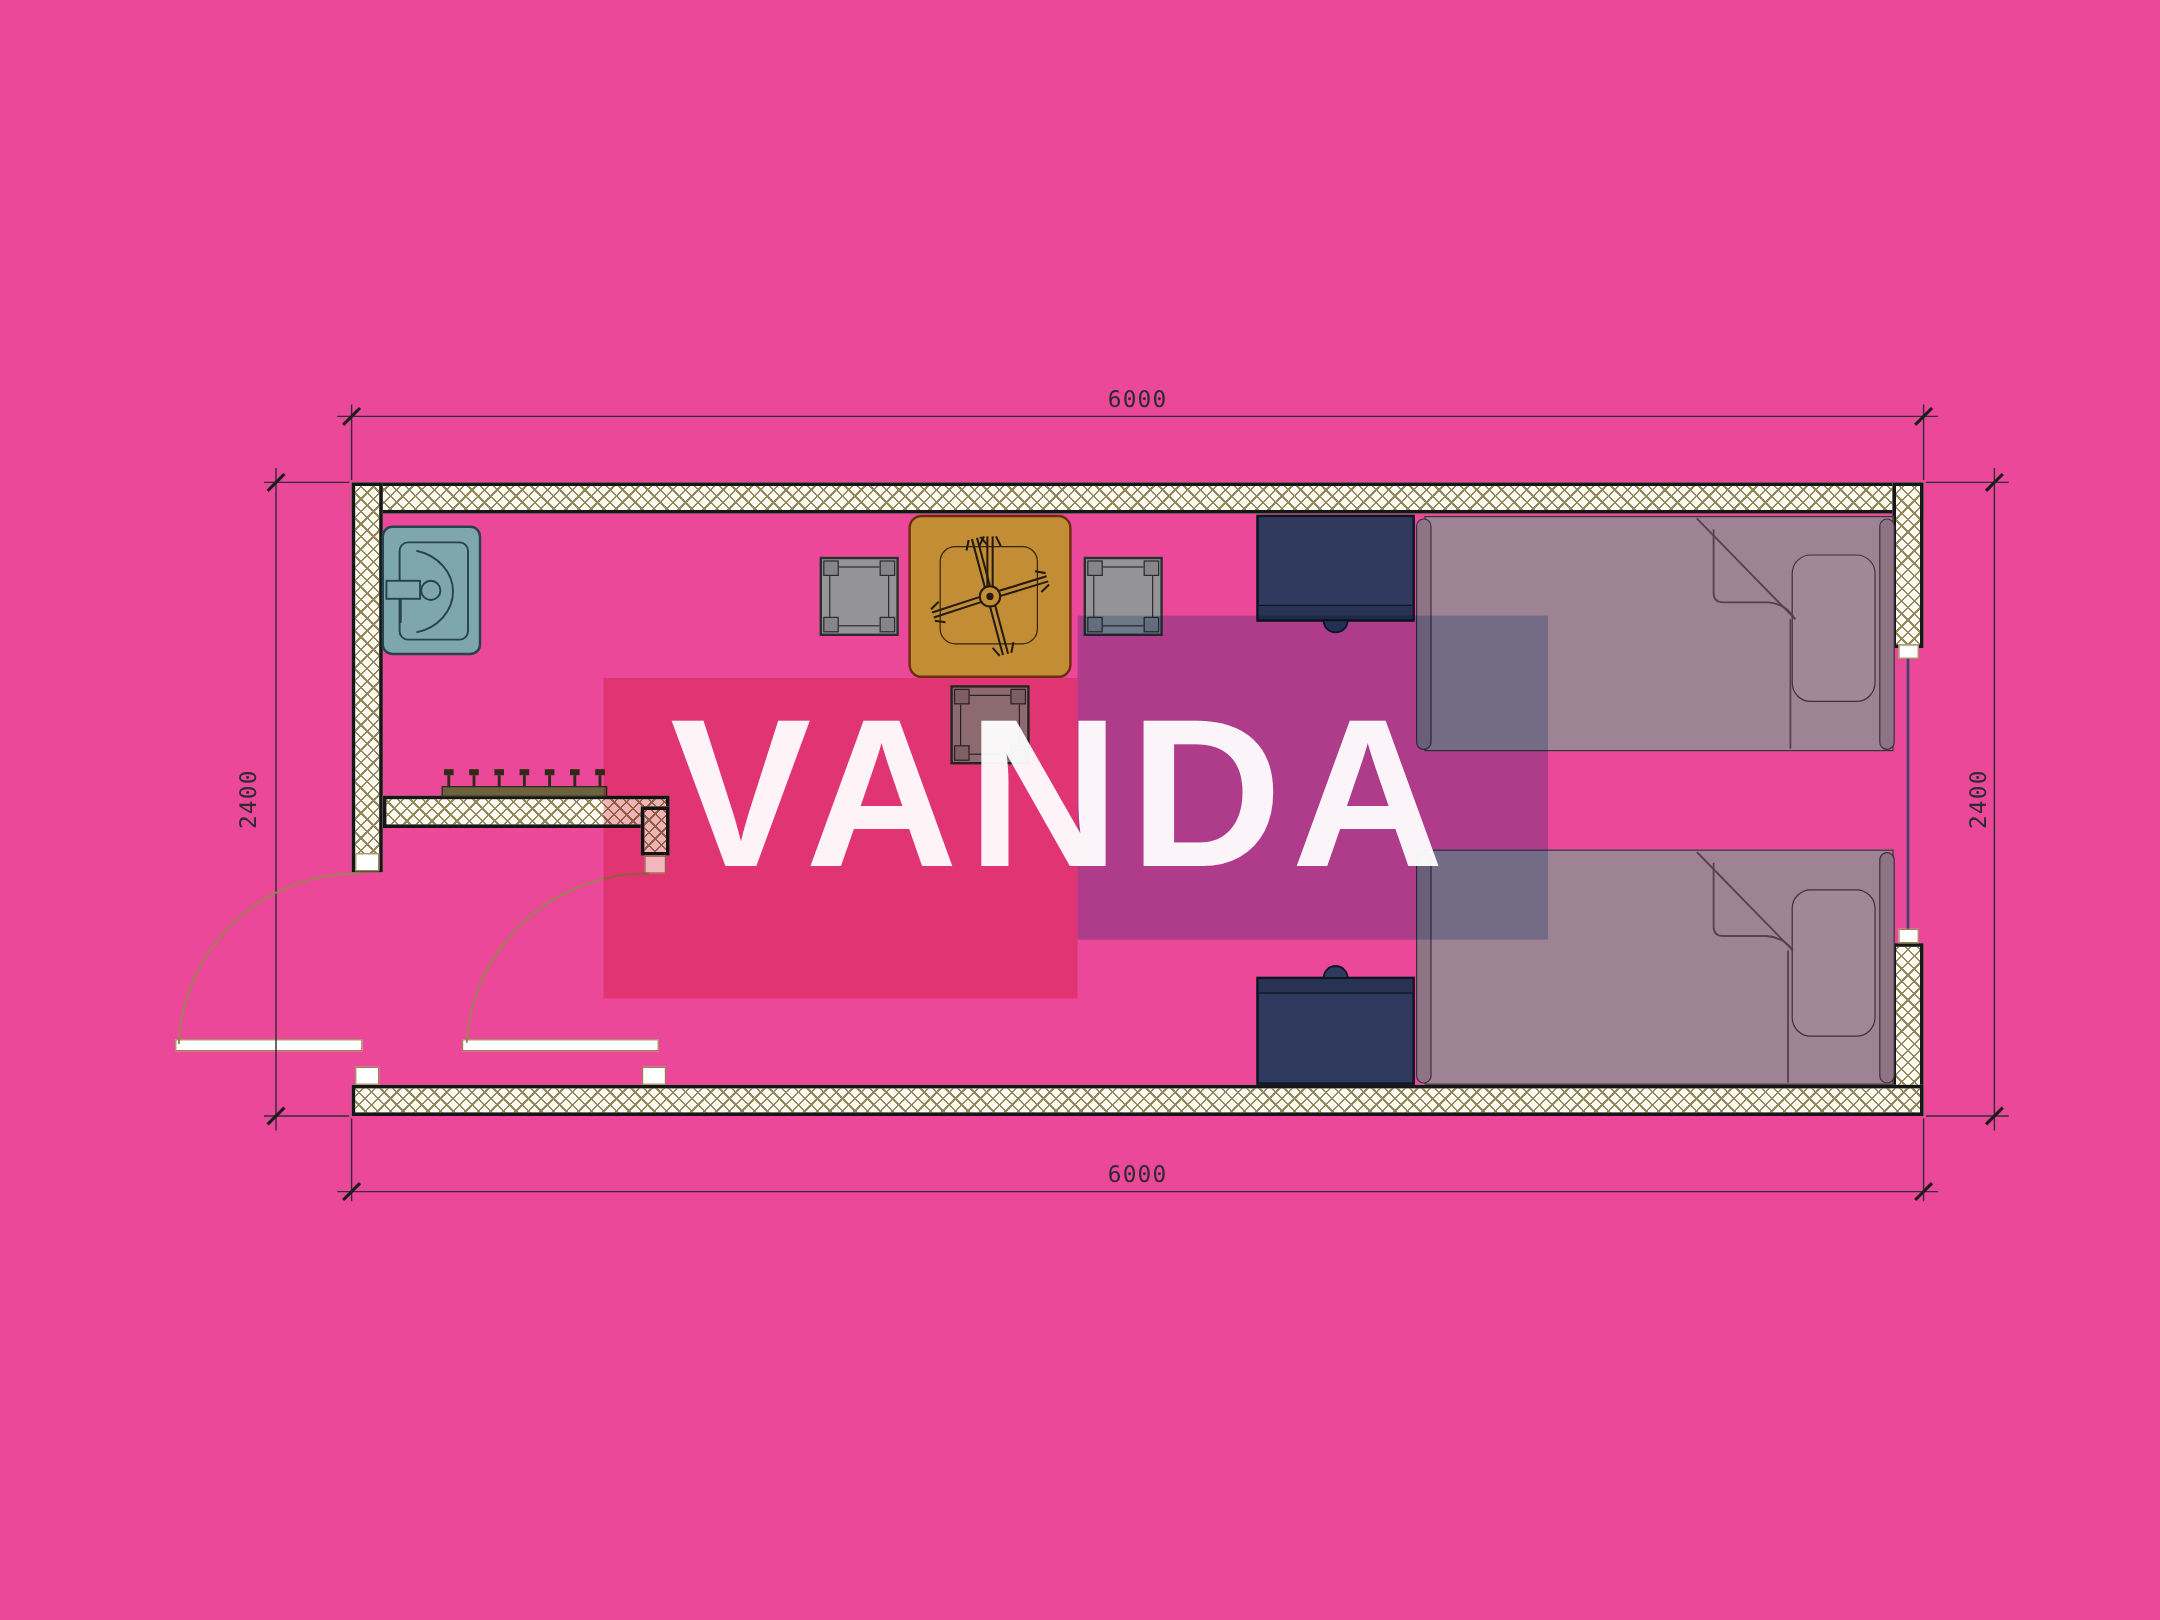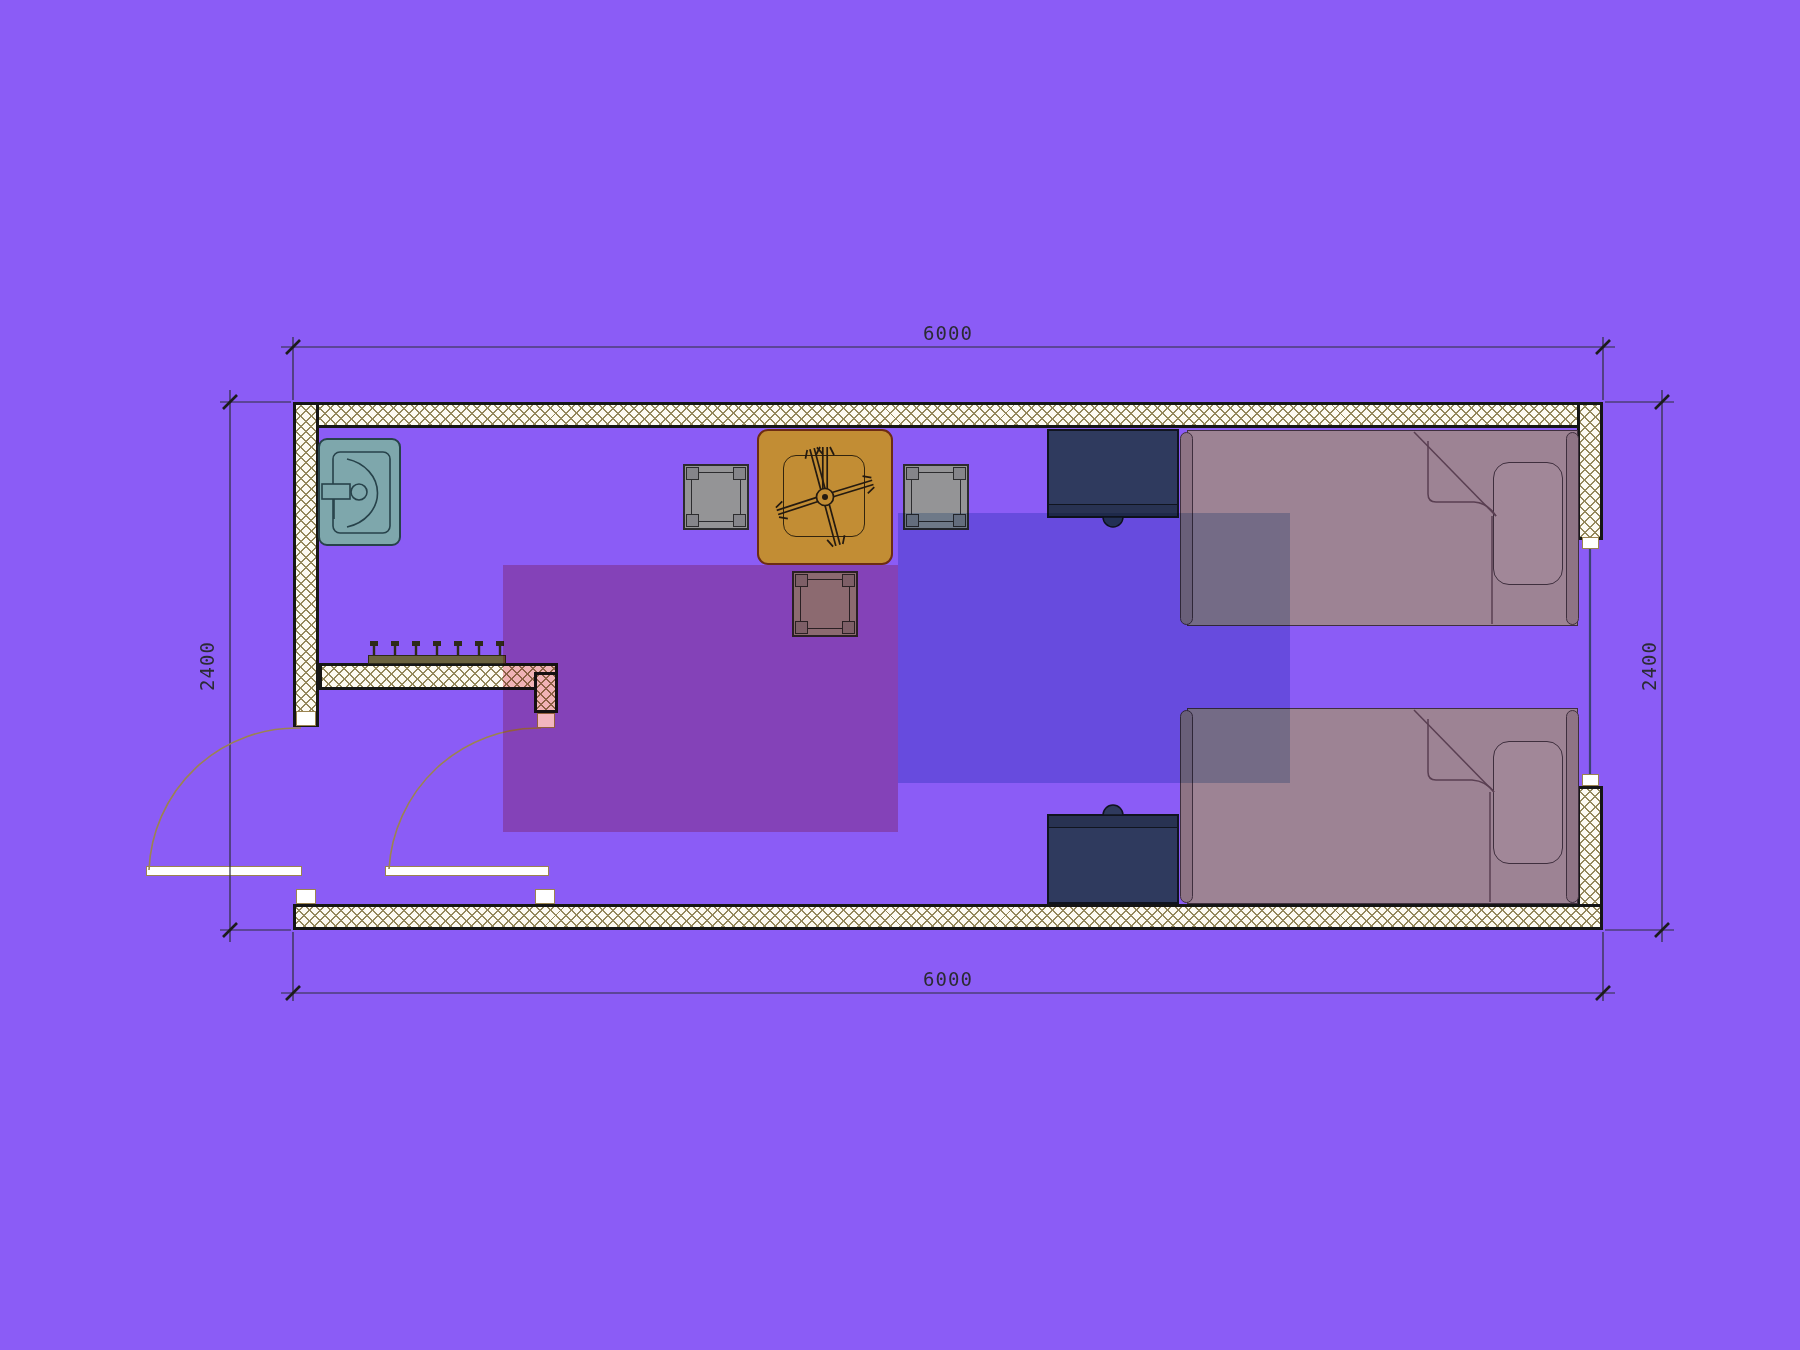--- a/index.html
+++ b/index.html
@@ -1,16 +1,16 @@
 <!DOCTYPE html>
 <html style="--wall-hatch-line: #94875b; --wall-fill: #fdfaf2; --wall-outline: #161616; --sink-fill: #7ea7ac; --sink-line: #27424a; --table-fill: #c28d34; --table-border: #6d2c12; --chair-fill: #949496; --chair-line: #2c2c2e; --nightstand-fill: #2f3a5e; --nightstand-dark: #283252; --bed-fill: #9d8394; --bed-dark: #8e7485; --pillow-fill: #a18798; --bed-line: #3f2f3e; --hooks-color: #6b6340; --door-line: #9b8350; --window-line: #3c4272; --dim-line: #2e2e3a; --dim-text: #2b2b33; --wm-pink: #f2b6bf; --wm-blue: #bdd0e7;"><head>
 <meta charset="utf-8">
 <style>
   html,body{margin:0;padding:0;background:#fff;}
-  .canvas{position:relative;width:1800px;height:1350px;background:#8b5cf6;overflow:hidden;
+  .canvas{position:relative;width:1800px;height:1350px;background:#ec4899;overflow:hidden;
           font-family:"Liberation Sans", sans-serif;}
   
   .wall{
     position:absolute;
     background:
       repeating-linear-gradient(45deg, transparent 0 6px, var(--wall-hatch-line) 6px 7.4px),
       repeating-linear-gradient(-45deg, transparent 0 6px, var(--wall-hatch-line) 6px 7.4px),
       var(--wall-fill);
     border:3px solid var(--wall-outline);
     box-sizing:border-box;
@@ -237,13 +237,14 @@
     </g>
   </svg>
 
   <div class="dimtext" style="left:948px;top:344px;">6000</div>
   <div class="dimtext" style="left:948px;top:990px;">6000</div>
   <div class="dimtext vert" style="left:207px;top:666px;">2400</div>
   <div class="dimtext vert" style="left:1649px;top:666px;">2400</div>
 
   <div class="wm pink"></div>
   <div class="wm blue"></div>
+  <div class="wm-text">VANDA</div>
 </div>
 
 </body></html>

